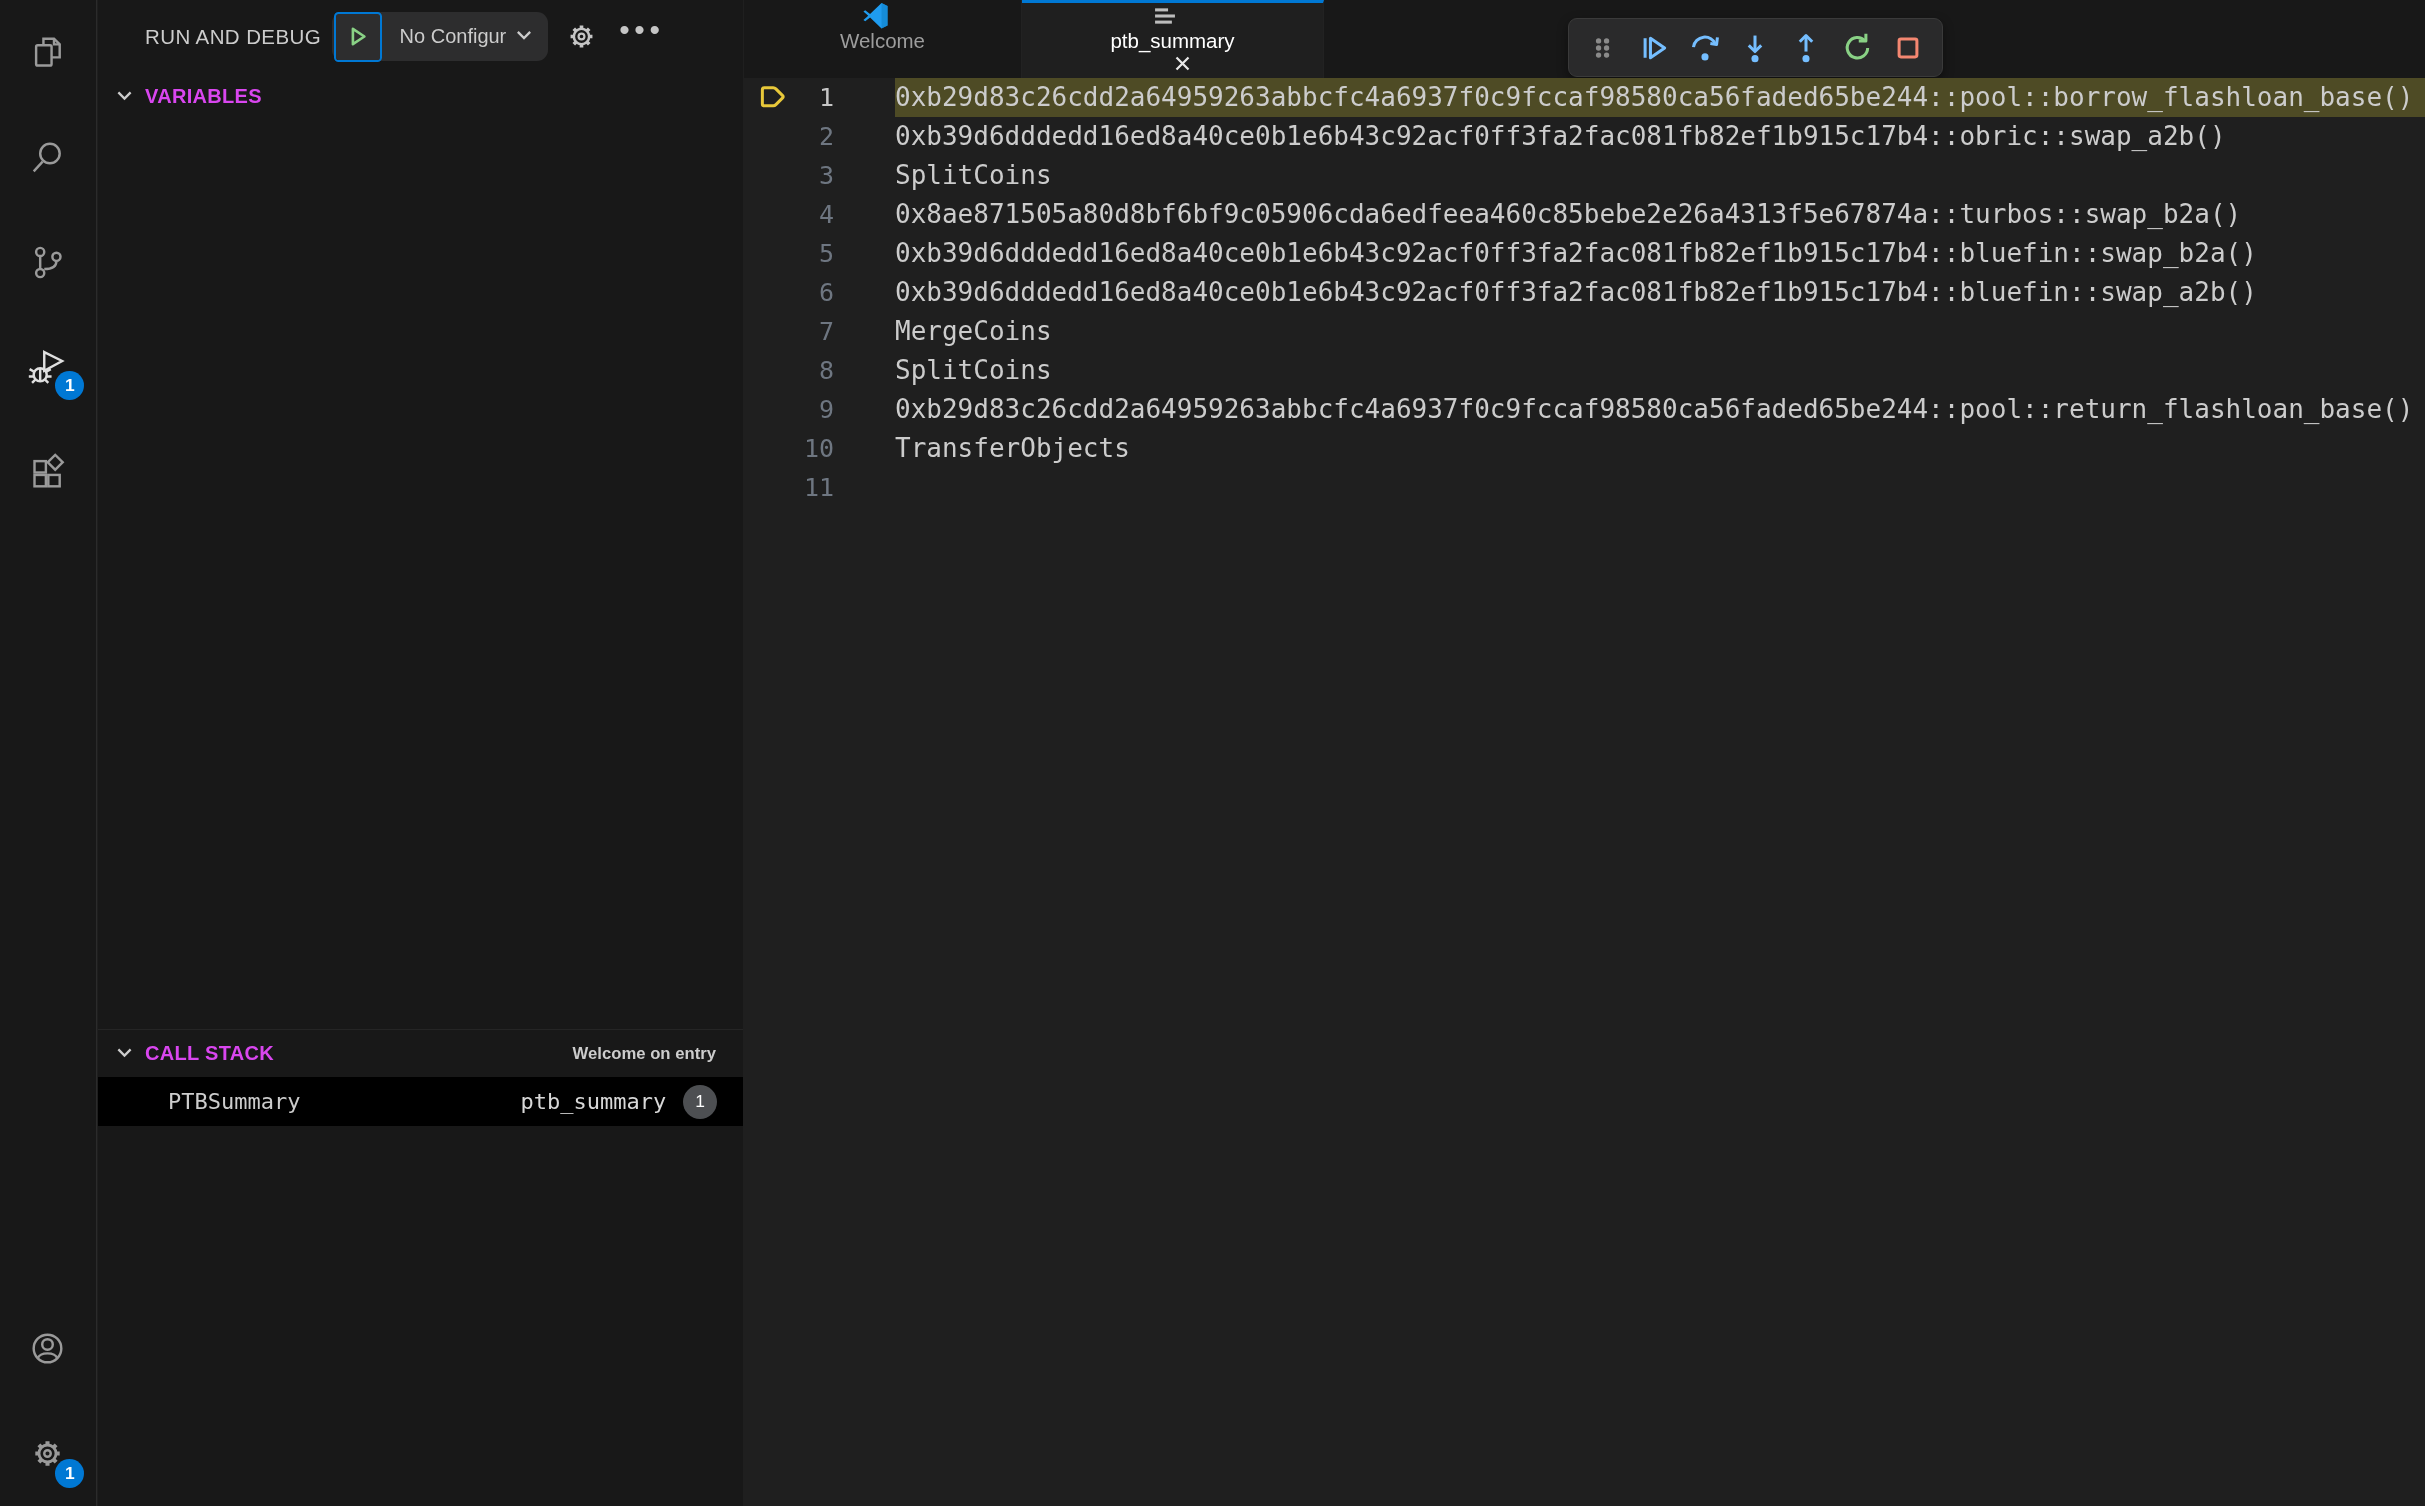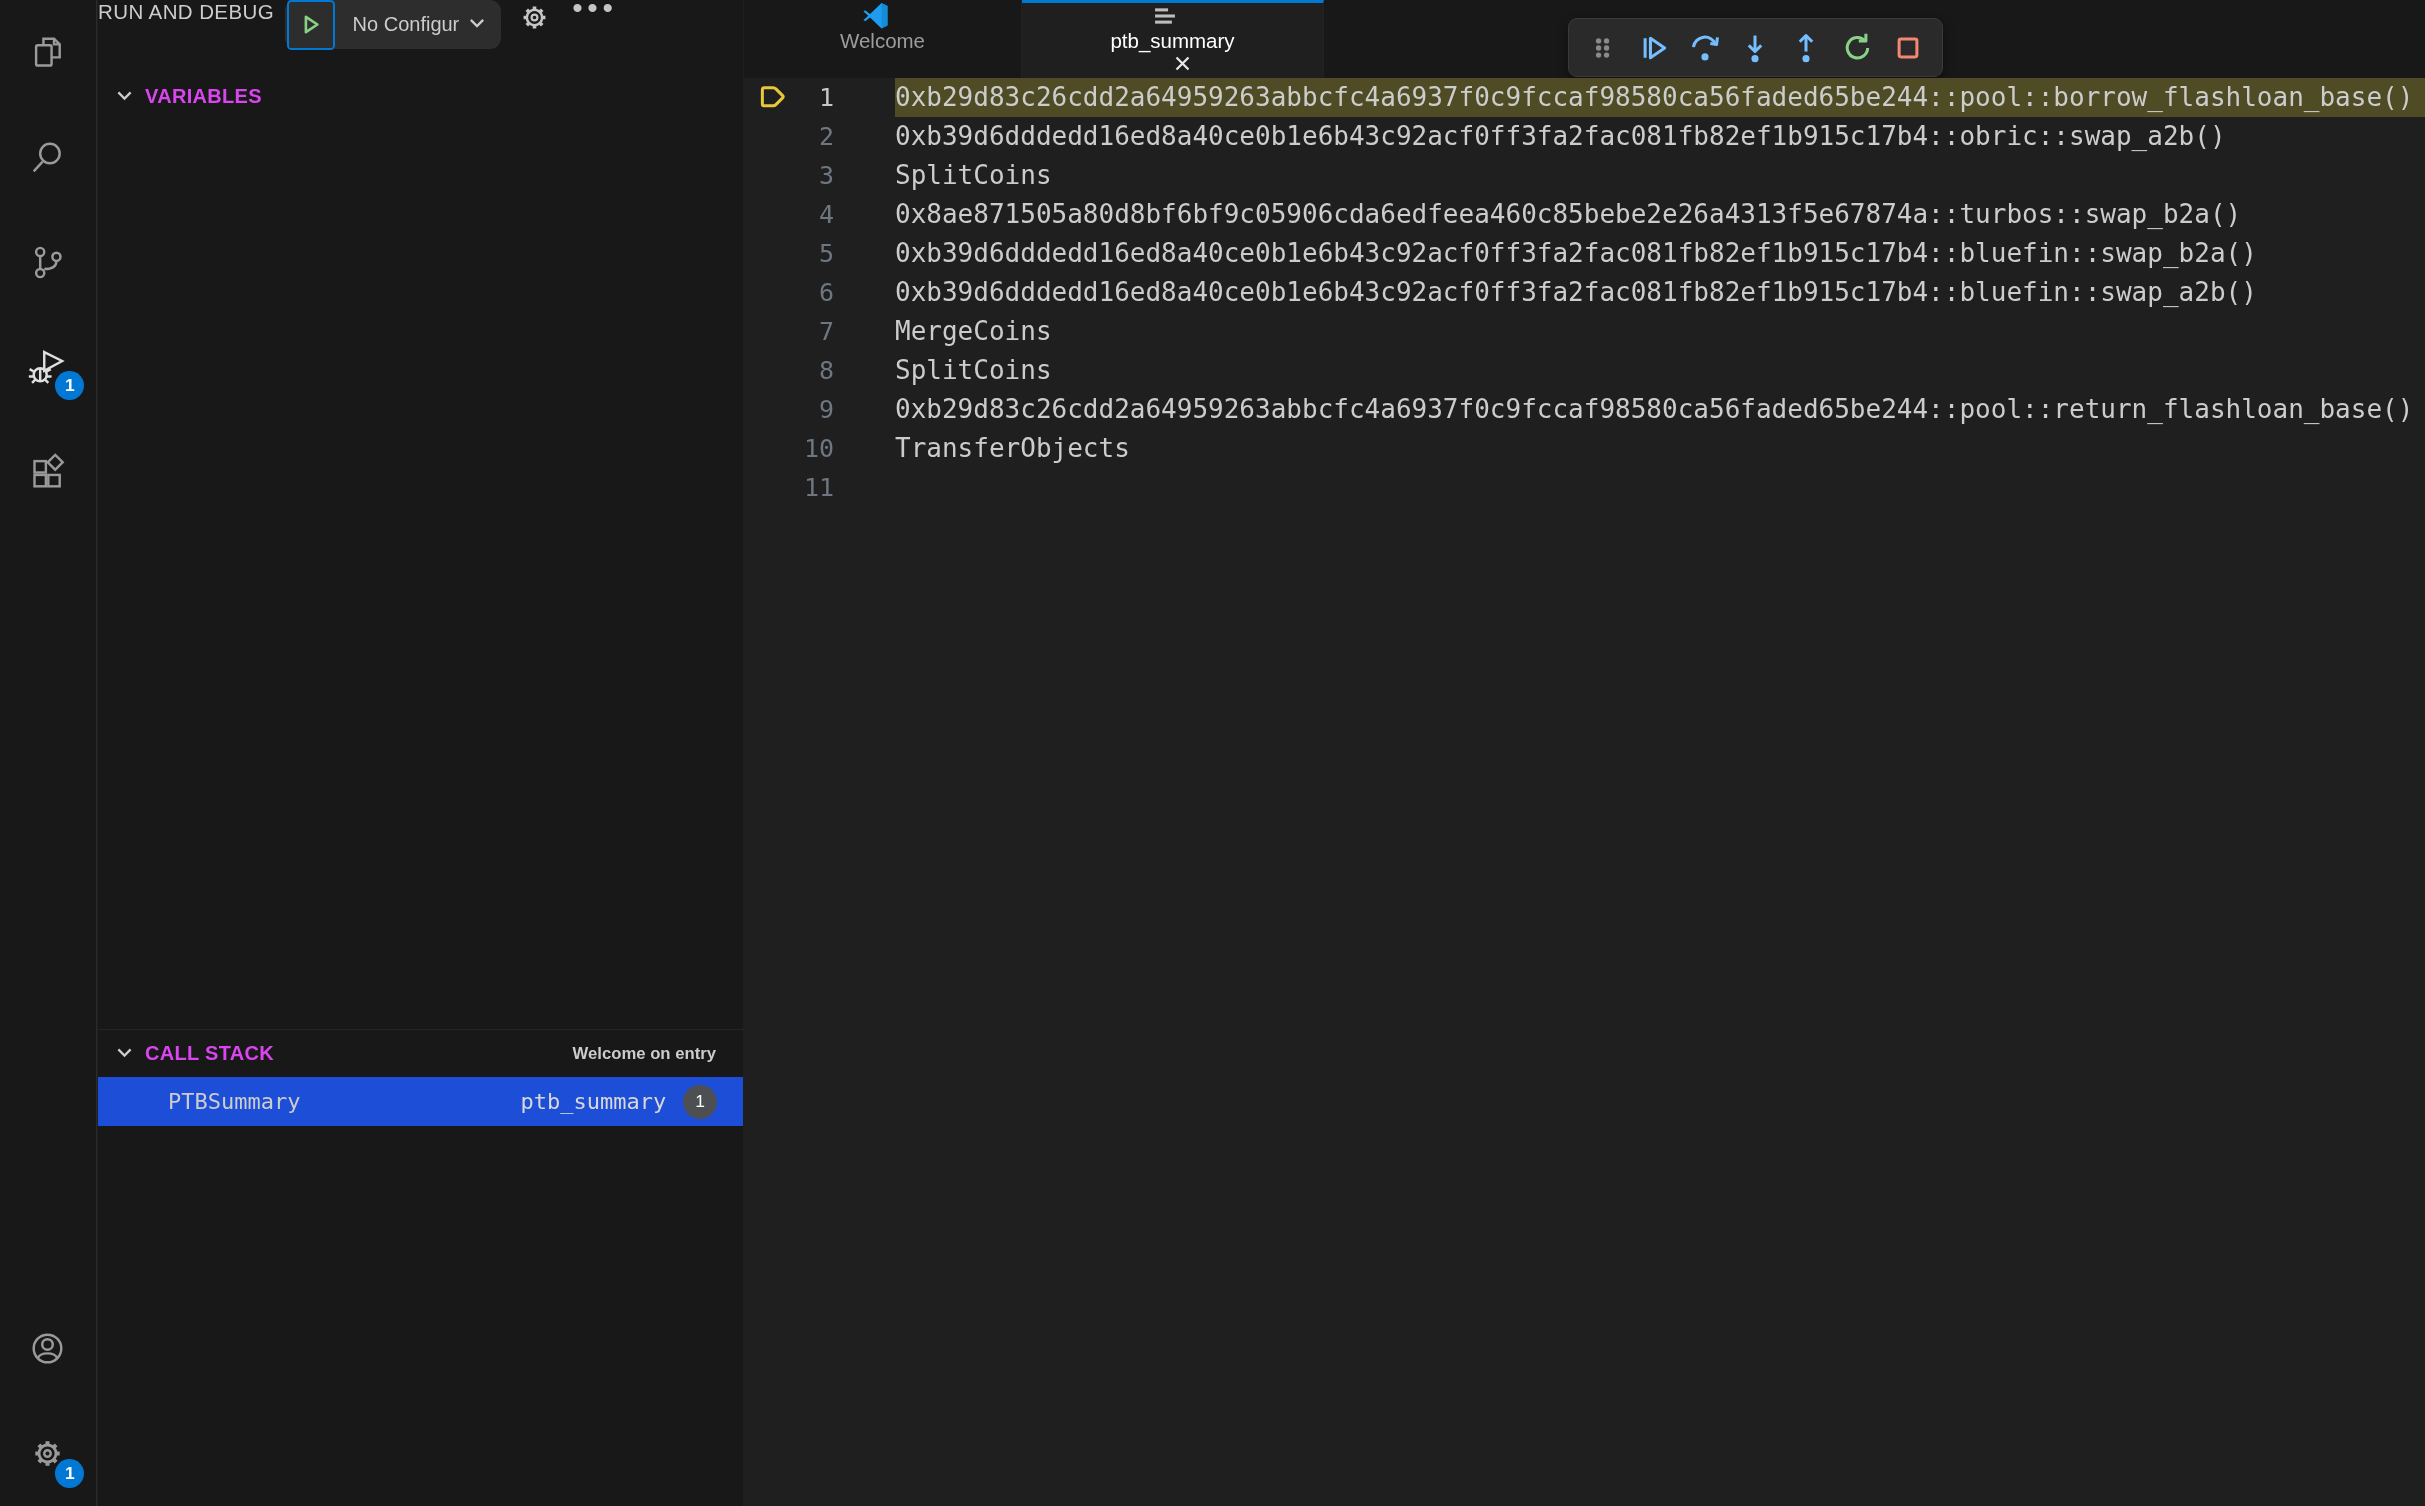--- a/index.html
+++ b/index.html
@@ -16,21 +16,21 @@
            align-items:center;justify-content:center;cursor:pointer;}
   .ab-item svg{width:39px;height:39px;stroke:#9a9a9a;fill:none;stroke-width:3;}
   .ab-item.active svg{stroke:#dfdfdf;}
   .ab-badge{position:absolute;right:10.6px;top:56px;min-width:29px;height:29px;
             border-radius:14.4px;background:#0078d4;color:#ffffff;font-size:17.4px;
             font-weight:700;display:flex;align-items:center;justify-content:center;}
   .ab-item.settings .ab-badge{top:58px;}
 
   
   .sidebar{position:absolute;left:98px;top:0;width:645px;height:100%;background:#181818;}
-  .sidebar-header{height:73px;display:flex;align-items:flex-start;}
+  .sidebar-header{height:73px;display:flex;align-items:center;padding-left:47px;}
   .sidebar-title{font-size:20.5px;font-weight:500;color:#cccccc;letter-spacing:0.4px;white-space:nowrap;}
   .config-control{margin-left:11px;height:49px;background:#2d2d2e;border-radius:11px;
                   display:flex;align-items:center;cursor:pointer;}
   .play-seg{width:44px;height:46px;margin:0 0 0 1.5px;border:2.3px solid #0078d4;border-radius:4.6px;
             display:flex;align-items:center;justify-content:center;}
   .play-seg svg{width:23px;height:23px;fill:none;stroke:#89d185;stroke-width:3.4;stroke-linejoin:round;}
   .config-label{font-size:20px;color:#cccccc;padding:0 7.6px 0 18px;white-space:nowrap;}
   .config-chevron svg{width:20px;height:20px;stroke:#cccccc;stroke-width:3;fill:none;margin-right:13.7px;}
   .hdr-gear{margin-left:16.7px;cursor:pointer;display:flex;}
   .hdr-gear svg{width:35px;height:35px;stroke:#c5c5c5;fill:none;}
@@ -40,21 +40,21 @@
   .side-section{position:absolute;left:0;width:645px;box-sizing:border-box;}
   .sec-variables{top:73px;height:567px;}
   .sec-watch{top:639px;height:390px;border-top:1.5px solid #252525;}
   .sec-callstack{top:1029px;height:448px;border-top:1.5px solid #252525;}
   .sec-breakpoints{top:1478px;height:29px;border-top:1.5px solid #252525;}
   .sec-header{height:47px;display:flex;align-items:center;padding-left:15px;cursor:pointer;}
   .sec-chevron svg{width:23px;height:23px;stroke:#cccccc;stroke-width:3;fill:none;}
   .sec-label{margin-left:9px;font-size:20px;font-weight:700;color:#d946ef;letter-spacing:0.3px;}
   .sec-status{margin-left:auto;padding-right:27px;font-size:16.7px;font-weight:700;color:#cccccc;}
 
-  .stack-frame{margin-top:0;height:49px;background:#1d4ed8;display:flex;align-items:center;
+  .stack-frame{margin-top:0;height:49px;background:#000000;display:flex;align-items:center;
                cursor:pointer;font-family:"DejaVu Sans Mono",monospace;}
   .frame-name{margin-left:70px;font-size:22px;color:#cccccc;}
   .frame-right{margin-left:auto;display:flex;align-items:center;}
   .frame-source{font-size:22px;color:#d8d8d8;}
   .frame-badge{margin:0 26px 0 16.7px;width:34px;height:34px;border-radius:50%;background:#4d4f52;
                color:#ffffff;font-family:"Liberation Sans",sans-serif;font-size:17.4px;
                display:flex;align-items:center;justify-content:center;}
 
   
   .editor{position:absolute;left:744px;top:0;right:0;height:100%;background:#1f1f1f;}

